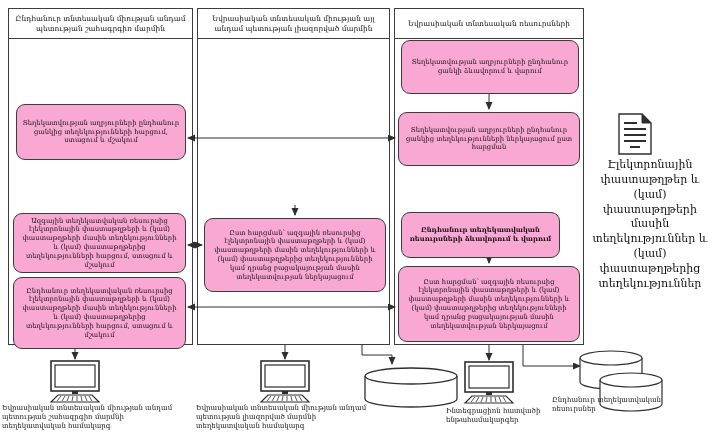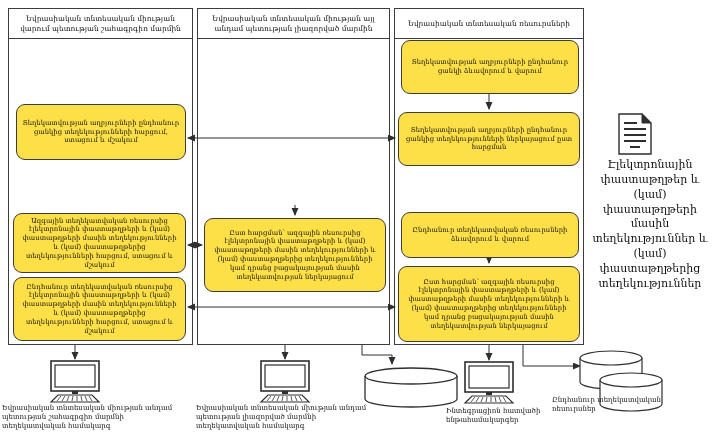--- a/index.html
+++ b/index.html
@@ -8,42 +8,42 @@
     font-family:"DejaVu Serif","DejaVu Sans",serif;color:#111;overflow:hidden;
   }
   .lane{position:absolute;border:1px solid #3c3c3c;background:#fff;box-sizing:border-box;}
   .lane-header{
     position:absolute;left:0;top:0;width:100%;box-sizing:border-box;
     border-bottom:1px solid #3c3c3c;padding:3px 6px;
     font-size:7.4px;line-height:1.3;text-align:center;
     display:flex;align-items:center;justify-content:center;min-height:30px;
   }
   .pbox{
-    position:absolute;border:1px solid #3c3c3c;border-radius:9px;background:#fde047;
+    position:absolute;border:1px solid #3c3c3c;border-radius:9px;background:#f9a8d4;
     box-sizing:border-box;padding:3px 5px;
     font-size:6.8px;line-height:1.3;text-align:center;
     display:flex;align-items:center;justify-content:center;z-index:3;
   }
   .icon-label{
     position:absolute;font-size:7px;line-height:1.3;z-index:3;
   }
   .note{
     position:absolute;font-size:11px;line-height:1.35;text-align:center;z-index:3;
   }
   .icon{position:absolute;z-index:2;}
   svg.connectors{position:absolute;left:0;top:0;z-index:2;pointer-events:none;}
   svg .ln{stroke:#2e2e2e;stroke-width:1;fill:none;}
 </style>
 </head>
 <body>
 
 <div id="canvas">
 
   <div class="lane" style="left:8px;top:8px;width:185px;height:337px;">
-    <div class="lane-header">Եվրասիական տնտեսական միության վարում պետության շահագրգիռ մարմին</div>
+    <div class="lane-header">Ընդհանուր տնտեսական միության անդամ պետության շահագրգիռ մարմին</div>
   </div>
   <div class="lane" style="left:197px;top:8px;width:193px;height:337px;">
     <div class="lane-header">Եվրասիական տնտեսական միության այլ անդամ պետության լիազորված մարմին</div>
   </div>
   <div class="lane" style="left:394px;top:8px;width:190px;height:337px;">
     <div class="lane-header">Եվրասիական տնտեսական ռեսուրսների</div>
   </div>
 
   <svg class="connectors" width="714" height="438">
     <defs>
@@ -59,27 +59,27 @@
     <path class="ln" d="M188,307 L395,307" marker-start="url(#ah)" marker-end="url(#ah)"></path>
     <path class="ln" d="M75,345 L75,359" marker-end="url(#ah)"></path>
     <path class="ln" d="M285,345 L285,359" marker-end="url(#ah)"></path>
     <path class="ln" d="M362,345 L362,355 L392,355 L392,364" marker-end="url(#ah)"></path>
     <path class="ln" d="M489,345 L489,360" marker-end="url(#ah)"></path>
     <path class="ln" d="M523,345 L523,366 L580,366" marker-end="url(#ah)"></path>
   </svg>
 
   <div class="pbox" style="left:16px;top:104px;width:170px;height:56px;">Տեղեկատվության աղբյուրների ընդհանուր ցանկից տեղեկությունների հարցում, ստացում և մշակում</div>
   <div class="pbox" style="left:13px;top:213px;width:173px;height:60px;">Ազգային տեղեկատվական ռեսուրսից էլեկտրոնային փաստաթղթերի և (կամ) փաստաթղթերի մասին տեղեկությունների և (կամ) փաստաթղթերից տեղեկությունների հարցում, ստացում և մշակում</div>
-  <div class="pbox" style="left:13px;top:277px;width:173px;height:64px;">Ընդհանուր տեղեկատվական ռեսուրսից էլեկտրոնային փաստաթղթերի և (կամ) փաստաթղթերի մասին տեղեկությունների և (կամ) փաստաթղթերից տեղեկությունների հարցում, ստացում և մշակում</div>
+  <div class="pbox" style="left:13px;top:277px;width:173px;height:72px;">Ընդհանուր տեղեկատվական ռեսուրսից էլեկտրոնային փաստաթղթերի և (կամ) փաստաթղթերի մասին տեղեկությունների և (կամ) փաստաթղթերից տեղեկությունների հարցում, ստացում և մշակում</div>
 
   <div class="pbox" style="left:204px;top:218px;width:182px;height:74px;">Ըստ հարցման՝ ազգային ռեսուրսից էլեկտրոնային փաստաթղթերի և (կամ) փաստաթղթերի մասին տեղեկությունների և (կամ) փաստաթղթերից տեղեկությունների կամ դրանց բացակայության մասին տեղեկատվության ներկայացում</div>
 
   <div class="pbox" style="left:401px;top:40px;width:178px;height:54px;">Տեղեկատվության աղբյուրների ընդհանուր ցանկի ձևավորում և վարում</div>
   <div class="pbox" style="left:398px;top:112px;width:182px;height:54px;">Տեղեկատվության աղբյուրների ընդհանուր ցանկից տեղեկությունների ներկայացում ըստ հարցման</div>
-  <div class="pbox" style="left:401px;top:212px;width:178px;height:46px;">Ընդհանուր տեղեկատվական ռեսուրսների ձևավորում և վարում</div>
+  <div class="pbox" style="left:401px;top:212px;width:159px;height:46px;font-weight:bold;">Ընդհանուր տեղեկատվական ռեսուրսների ձևավորում և վարում</div>
   <div class="pbox" style="left:398px;top:266px;width:182px;height:76px;">Ըստ հարցման՝ ազգային ռեսուրսից էլեկտրոնային փաստաթղթերի և (կամ) փաստաթղթերի մասին տեղեկությունների և (կամ) փաստաթղթերից տեղեկությունների կամ դրանց բացակայության մասին տեղեկատվության ներկայացում</div>
 
   <div class="icon" style="left:616px;top:112px;">
     <svg width="38" height="44" viewBox="0 0 38 44">
       <path d="M3,2 L26,2 L35,11 L35,42 L3,42 Z" fill="#fff" stroke="#2e2e2e" stroke-width="1.4"></path>
       <path d="M26,2 L26,11 L35,11 Z" fill="#2e2e2e" stroke="#2e2e2e"></path>
       <line x1="8" y1="11" x2="21" y2="11" stroke="#2e2e2e" stroke-width="2"></line>
       <line x1="8" y1="17" x2="30" y2="17" stroke="#2e2e2e" stroke-width="2"></line>
       <line x1="8" y1="23" x2="30" y2="23" stroke="#2e2e2e" stroke-width="2"></line>
       <line x1="8" y1="29" x2="30" y2="29" stroke="#2e2e2e" stroke-width="2"></line>

